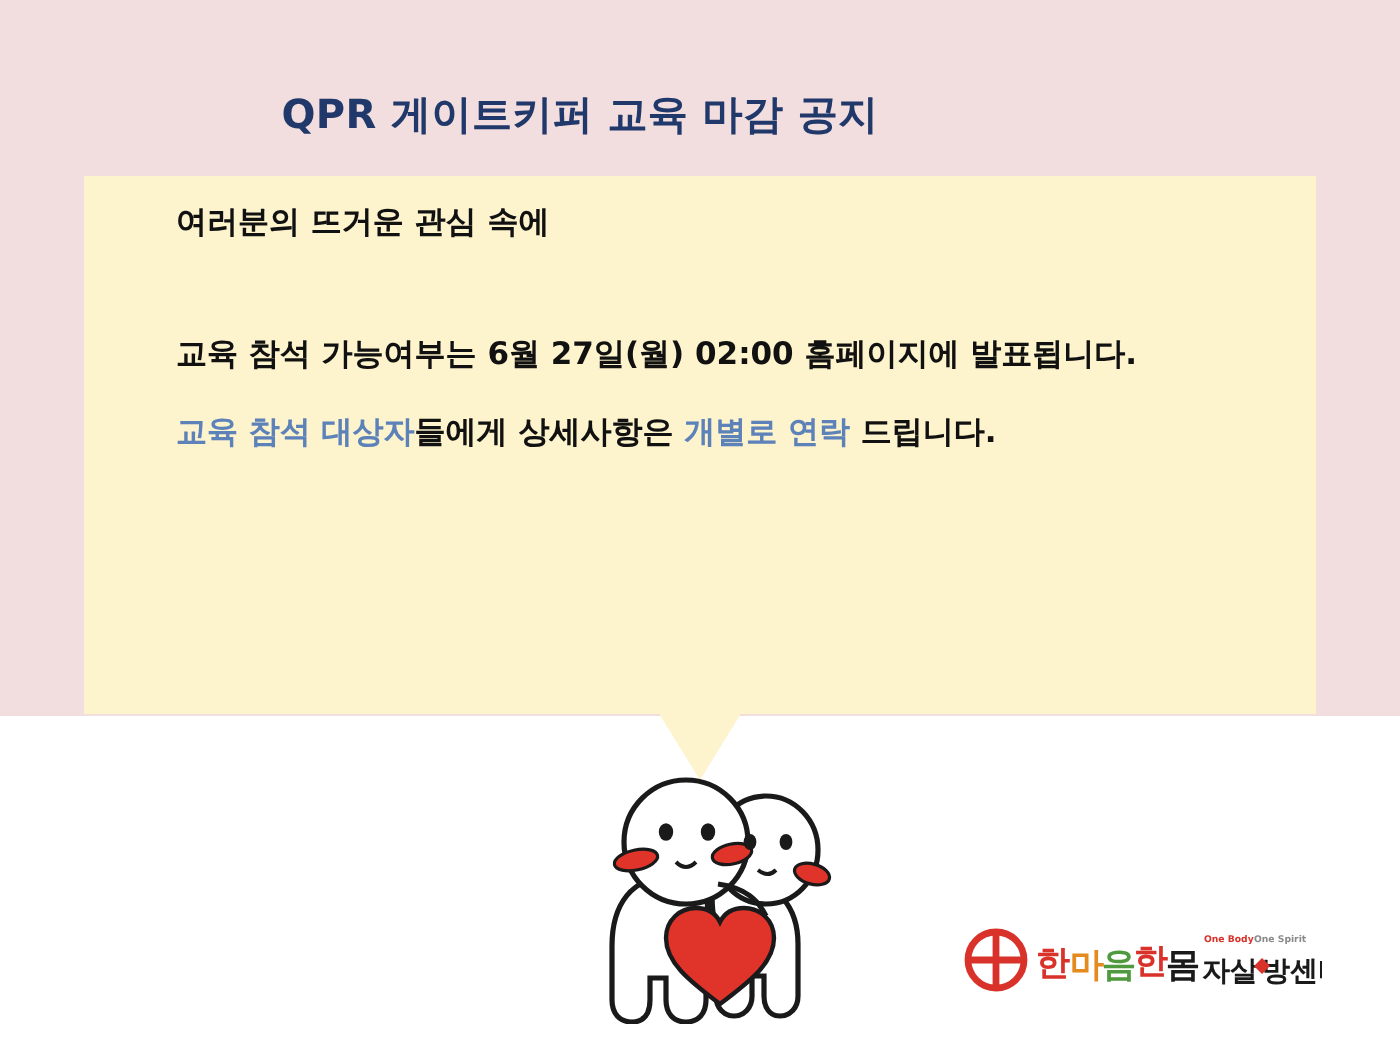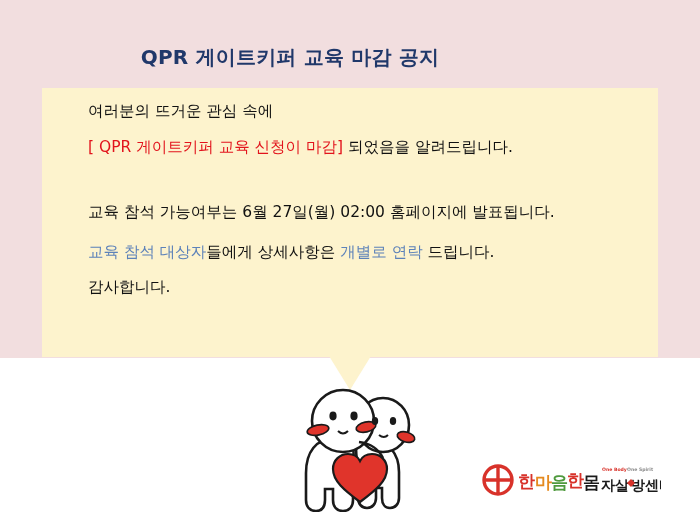--- a/index.html
+++ b/index.html
@@ -72,21 +72,21 @@
     border-top: 34px solid #fdf3cd;
   }
 
   .bubble-body {
     position: absolute;
     left: 88px;
     top: 104px;
     width: 560px;
     color: #111111;
     font-size: 15.5px;
-    font-weight: normal;
+    font-weight: bold;
     line-height: 1;
   }
   .line {
     white-space: nowrap;
     margin-bottom: 0;
   }
   .l1 { margin-top: 0px; }
   .l2 { margin-top: 20px; }
   .l3 { margin-top: 50px; }
   .l4 { margin-top: 24px; }
@@ -128,35 +128,29 @@
 
   <div class="bubble"></div>
   <div class="bubble-tail"></div>
 
   <div class="bubble-body">
 
     <div class="line l1">
       <span class="black">여러분의 뜨거운 관심 속에</span>
     </div>
 
-    <div class="line l2">
-      <span class="red">[ QPR 게이트키퍼 교육 신청이 마감]</span><span class="black"> 되었음을 알려드립니다.</span>
-    </div>
 
     <div class="line l3">
       <span class="black">교육 참석 가능여부는 6월 27일(월) 02:00 홈페이지에 발표됩니다.</span>
     </div>
 
     <div class="line l4">
       <span class="blue">교육 참석 대상자</span><span class="black">들에게 상세사항은 </span><span class="blue">개별로 연락</span><span class="black"> 드립니다.</span>
     </div>
 
-    <div class="line l5">
-      <span class="black">감사합니다.</span>
-    </div>
 
   </div>
 
   <div class="mascot">
     <svg width="122" height="132" viewBox="0 0 122 132" xmlns="http://www.w3.org/2000/svg">
       <g fill="#ffffff" stroke="#1a1a1a" stroke-width="2.6">
 
         <path d="M70 60 c20 0 30 14 30 32 l0 26 c0 6 -4 10 -9 10 c-5 0 -8 -4 -8 -10 l0 -10
                  l-6 0 l0 10 c0 6 -4 10 -9 10 c-5 0 -9 -4 -9 -10 l0 -26 c0 -18 -9 -32 11 -32 z"></path>
 

